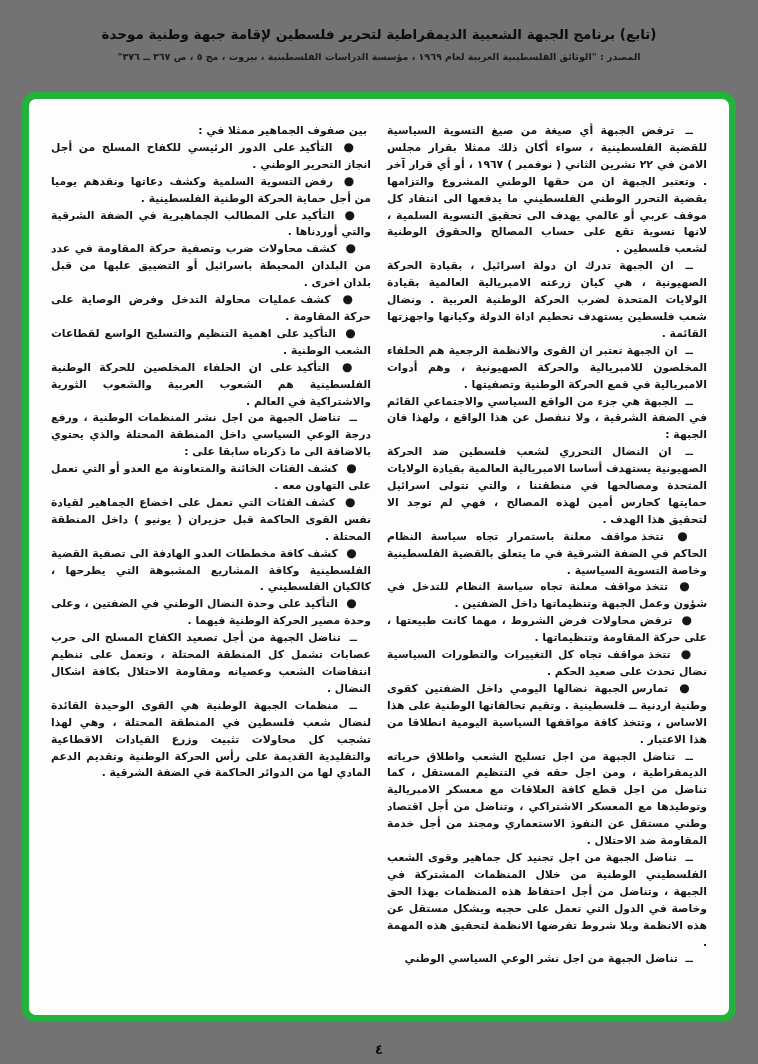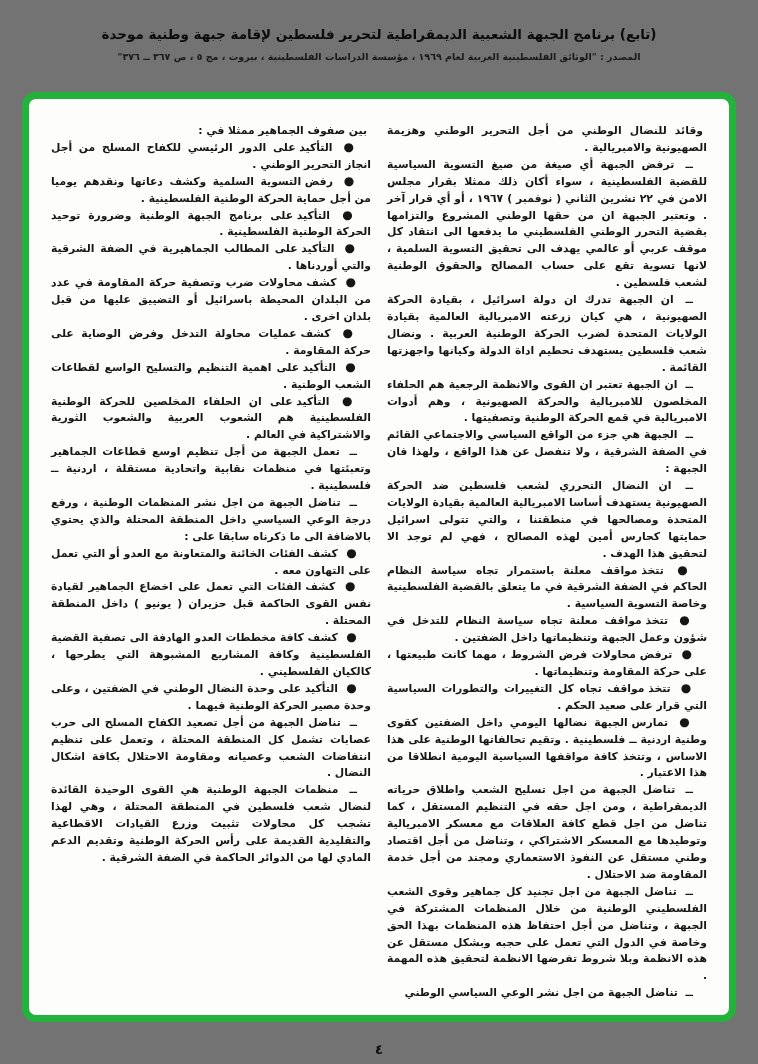--- a/index.html
+++ b/index.html
@@ -61,46 +61,43 @@
 <div class="page">
 
   <div class="header">
     <div class="doc-title">(تابع) برنامج الجبهة الشعبية الديمقراطية لتحرير فلسطين لإقامة جبهة وطنية موحدة</div>
     <div class="doc-source">المصدر : "الوثائق الفلسطينية العربية لعام ١٩٦٩ ، مؤسسة الدراسات الفلسطينية ، بيروت ، مج ٥ ، ص ٣٦٧ ــ ٣٧٦"</div>
   </div>
 
   <div class="content-box" style="border-color: rgb(35, 178, 60);">
     <div class="columns">
       <div class="col">
-          <div class="para plain"><span class="ptext">وقائد للنضال الوطني من أجل التحرير الوطني وهزيمة الصهيونية والامبريالية .</span></div>
           <div class="para dash"><span class="marker dash">ــ </span><span class="ptext">ترفض الجبهة أي صيغة من صيغ التسوية السياسية للقضية الفلسطينية ، سواء أكان ذلك ممثلا بقرار مجلس الامن في ٢٢ تشرين الثاني ( نوفمبر ) ١٩٦٧ ، أو أي قرار آخر . وتعتبر الجبهة ان من حقها الوطني المشروع والتزامها بقضية التحرر الوطني الفلسطيني ما يدفعها الى انتقاد كل موقف عربي أو عالمي يهدف الى تحقيق التسوية السلمية ، لانها تسوية تقع على حساب المصالح والحقوق الوطنية لشعب فلسطين .</span></div>
           <div class="para dash"><span class="marker dash">ــ </span><span class="ptext">ان الجبهة تدرك ان دولة اسرائيل ، بقيادة الحركة الصهيونية ، هي كيان زرعته الامبريالية العالمية بقيادة الولايات المتحدة لضرب الحركة الوطنية العربية . ونضال شعب فلسطين يستهدف تحطيم اداة الدولة وكيانها واجهزتها القائمة .</span></div>
           <div class="para dash"><span class="marker dash">ــ </span><span class="ptext">ان الجبهة تعتبر ان القوى والانظمة الرجعية هم الحلفاء المخلصون للامبريالية والحركة الصهيونية ، وهم أدوات الامبريالية في قمع الحركة الوطنية وتصفيتها .</span></div>
           <div class="para dash"><span class="marker dash">ــ </span><span class="ptext">الجبهة هي جزء من الواقع السياسي والاجتماعي القائم في الضفة الشرقية ، ولا تنفصل عن هذا الواقع ، ولهذا فان الجبهة :</span></div>
           <div class="para dash"><span class="marker dash">ــ </span><span class="ptext">ان النضال التحرري لشعب فلسطين ضد الحركة الصهيونية يستهدف أساسا الامبريالية العالمية بقيادة الولايات المتحدة ومصالحها في منطقتنا ، والتي تتولى اسرائيل حمايتها كحارس أمين لهذه المصالح ، فهي لم توجد الا لتحقيق هذا الهدف .</span></div>
           <div class="para bullet"><span class="marker bullet">● </span><span class="ptext">تتخذ مواقف معلنة باستمرار تجاه سياسة النظام الحاكم في الضفة الشرقية في ما يتعلق بالقضية الفلسطينية وخاصة التسوية السياسية .</span></div>
           <div class="para bullet"><span class="marker bullet">● </span><span class="ptext">تتخذ مواقف معلنة تجاه سياسة النظام للتدخل في شؤون وعمل الجبهة وتنظيماتها داخل الضفتين .</span></div>
           <div class="para bullet"><span class="marker bullet">● </span><span class="ptext">ترفض محاولات فرض الشروط ، مهما كانت طبيعتها ، على حركة المقاومة وتنظيماتها .</span></div>
-          <div class="para bullet"><span class="marker bullet">● </span><span class="ptext">تتخذ مواقف تجاه كل التغييرات والتطورات السياسية التي قرار على صعيد الحكم .</span></div>
+          <div class="para bullet"><span class="marker bullet">● </span><span class="ptext">تتخذ مواقف تجاه كل التغييرات والتطورات السياسية نضال تحدث على صعيد الحكم .</span></div>
           <div class="para bullet"><span class="marker bullet">● </span><span class="ptext">تمارس الجبهة نضالها اليومي داخل الضفتين كقوى وطنية اردنية ــ فلسطينية . وتقيم تحالفاتها الوطنية على هذا الاساس ، وتتخذ كافة مواقفها السياسية اليومية انطلاقا من هذا الاعتبار .</span></div>
           <div class="para dash"><span class="marker dash">ــ </span><span class="ptext">تناضل الجبهة من اجل تسليح الشعب واطلاق حرياته الديمقراطية ، ومن اجل حقه في التنظيم المستقل ، كما تناضل من اجل قطع كافة العلاقات مع معسكر الامبريالية وتوطيدها مع المعسكر الاشتراكي ، وتناضل من أجل اقتصاد وطني مستقل عن النفوذ الاستعماري ومجند من أجل خدمة المقاومة ضد الاحتلال .</span></div>
           <div class="para dash"><span class="marker dash">ــ </span><span class="ptext">تناضل الجبهة من اجل تجنيد كل جماهير وقوى الشعب الفلسطيني الوطنية من خلال المنظمات المشتركة في الجبهة ، وتناضل من أجل احتفاظ هذه المنظمات بهذا الحق وخاصة في الدول التي تعمل على حجبه وبشكل مستقل عن هذه الانظمة وبلا شروط تفرضها الانظمة لتحقيق هذه المهمة .</span></div>
           <div class="para dash"><span class="marker dash">ــ </span><span class="ptext">تناضل الجبهة من اجل نشر الوعي السياسي الوطني</span></div>
         </div>
       <div class="col">
           <div class="para plain"><span class="ptext">بين صفوف الجماهير ممثلا في :</span></div>
           <div class="para bullet"><span class="marker bullet">● </span><span class="ptext">التأكيد على الدور الرئيسي للكفاح المسلح من أجل انجاز التحرير الوطني .</span></div>
           <div class="para bullet"><span class="marker bullet">● </span><span class="ptext">رفض التسوية السلمية وكشف دعاتها ونقدهم يوميا من أجل حماية الحركة الوطنية الفلسطينية .</span></div>
-          <div class="para bullet"><span class="marker bullet">● </span><span class="ptext">التأكيد على برنامج الجبهة الوطنية وضرورة توحيد الحركة الوطنية الفلسطينية .</span></div>
           <div class="para bullet"><span class="marker bullet">● </span><span class="ptext">التأكيد على المطالب الجماهيرية في الضفة الشرقية والتي أوردناها .</span></div>
           <div class="para bullet"><span class="marker bullet">● </span><span class="ptext">كشف محاولات ضرب وتصفية حركة المقاومة في عدد من البلدان المحيطة باسرائيل أو التضييق عليها من قبل بلدان اخرى .</span></div>
           <div class="para bullet"><span class="marker bullet">● </span><span class="ptext">كشف عمليات محاولة التدخل وفرض الوصاية على حركة المقاومة .</span></div>
           <div class="para bullet"><span class="marker bullet">● </span><span class="ptext">التأكيد على اهمية التنظيم والتسليح الواسع لقطاعات الشعب الوطنية .</span></div>
           <div class="para bullet"><span class="marker bullet">● </span><span class="ptext">التأكيد على ان الحلفاء المخلصين للحركة الوطنية الفلسطينية هم الشعوب العربية والشعوب الثورية والاشتراكية في العالم .</span></div>
-          <div class="para dash"><span class="marker dash">ــ </span><span class="ptext">تعمل الجبهة من أجل تنظيم اوسع قطاعات الجماهير وتعبئتها في منظمات نقابية واتحادية مستقلة ، اردنية ــ فلسطينية .</span></div>
           <div class="para dash"><span class="marker dash">ــ </span><span class="ptext">تناضل الجبهة من اجل نشر المنظمات الوطنية ، ورفع درجة الوعي السياسي داخل المنطقة المحتلة والذي يحتوي بالاضافة الى ما ذكرناه سابقا على :</span></div>
           <div class="para bullet"><span class="marker bullet">● </span><span class="ptext">كشف الفئات الخائنة والمتعاونة مع العدو أو التي تعمل على التهاون معه .</span></div>
           <div class="para bullet"><span class="marker bullet">● </span><span class="ptext">كشف الفئات التي تعمل على اخضاع الجماهير لقيادة نفس القوى الحاكمة قبل حزيران ( يونيو ) داخل المنطقة المحتلة .</span></div>
           <div class="para bullet"><span class="marker bullet">● </span><span class="ptext">كشف كافة مخططات العدو الهادفة الى تصفية القضية الفلسطينية وكافة المشاريع المشبوهة التي يطرحها ، كالكيان الفلسطيني .</span></div>
           <div class="para bullet"><span class="marker bullet">● </span><span class="ptext">التأكيد على وحدة النضال الوطني في الضفتين ، وعلى وحدة مصير الحركة الوطنية فيهما .</span></div>
           <div class="para dash"><span class="marker dash">ــ </span><span class="ptext">تناضل الجبهة من أجل تصعيد الكفاح المسلح الى حرب عصابات تشمل كل المنطقة المحتلة ، وتعمل على تنظيم انتفاضات الشعب وعصيانه ومقاومة الاحتلال بكافة اشكال النضال .</span></div>
           <div class="para dash"><span class="marker dash">ــ </span><span class="ptext">منظمات الجبهة الوطنية هي القوى الوحيدة القائدة لنضال شعب فلسطين في المنطقة المحتلة ، وهي لهذا تشجب كل محاولات تثبيت وزرع القيادات الاقطاعية والتقليدية القديمة على رأس الحركة الوطنية وتقديم الدعم المادي لها من الدوائر الحاكمة في الضفة الشرقية .</span></div>
         </div>
     </div>
   </div>

